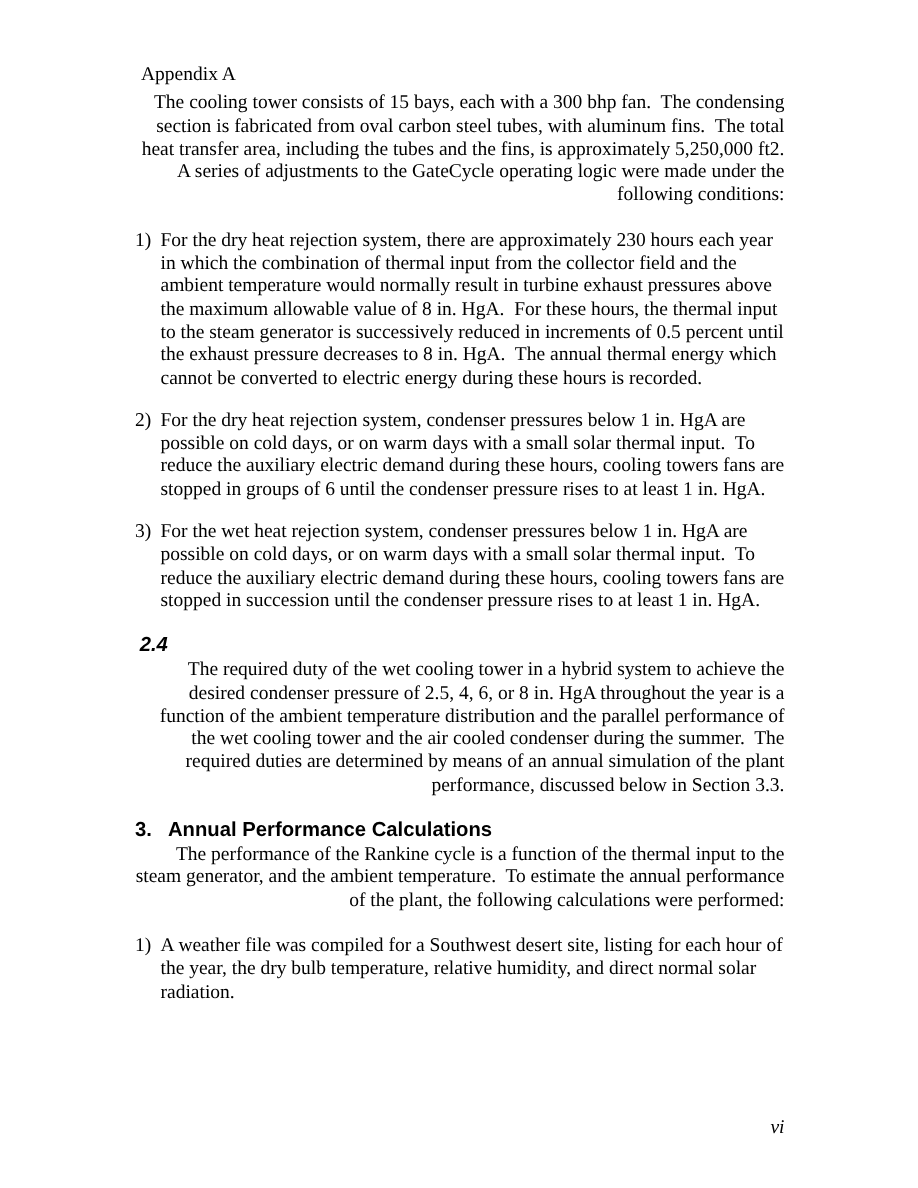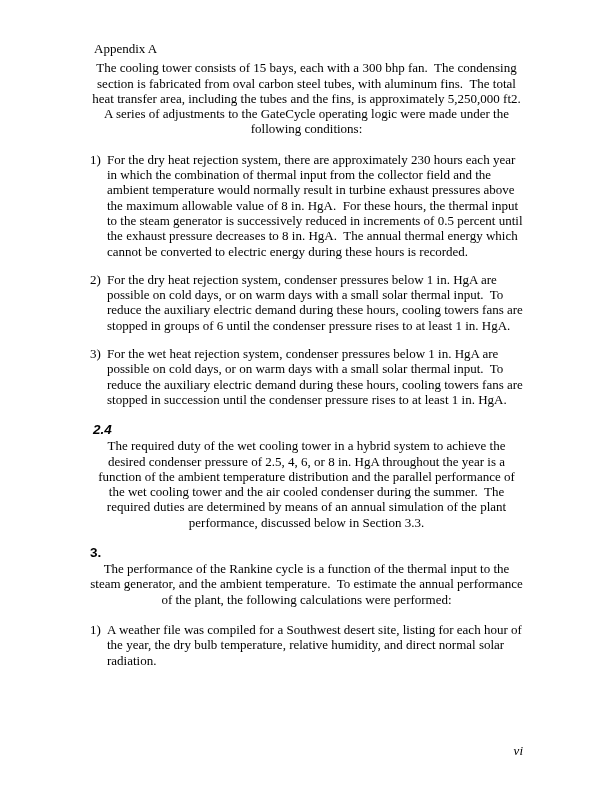--- a/index.html
+++ b/index.html
@@ -25,21 +25,21 @@
     top: 37px;
     width: 433px;
   }
   .running-header {
     font-size: 13px;
     margin: 4px;
   }
   p.body-para {
     margin: 0;
     white-space: pre-wrap;
-    text-align: center;
+    text-align: right;
   }
   .para-gap-lg { margin-top: 20px; }
   .para-gap { margin-top: 21px; }
   .list-block { margin-top: 15px; }
   .list-item {
     display: flex;
     margin-bottom: 13px;
   }
   .list-item:last-child { margin-bottom: 0; }
   .list-num {
@@ -100,20 +100,21 @@
     </div>
 
     <div class="section-heading italic">
       <span class="heading-num-24">2.4</span>
     </div>
 
     <p class="body-para para-gap">The required duty of the wet cooling tower in a hybrid system to achieve the desired condenser pressure of 2.5, 4, 6, or 8 in. HgA throughout the year is a function of the ambient temperature distribution and the parallel performance of the wet cooling tower and the air cooled condenser during the summer.  The required duties are determined by means of an annual simulation of the plant performance, discussed below in Section 3.3.</p>
 
     <div class="section-heading">
       <span class="heading-num-3">3.</span>
+      <span>Annual Performance Calculations</span>
     </div>
 
     <p class="body-para para-gap">The performance of the Rankine cycle is a function of the thermal input to the steam generator, and the ambient temperature.  To estimate the annual performance of the plant, the following calculations were performed:</p>
 
     <div class="list-block">
       <div class="list-item">
         <span class="list-num">1)</span>
         <span class="list-text">A weather file was compiled for a Southwest desert site, listing for each hour of the year, the dry bulb temperature, relative humidity, and direct normal solar radiation.</span>
       </div>
     </div>

